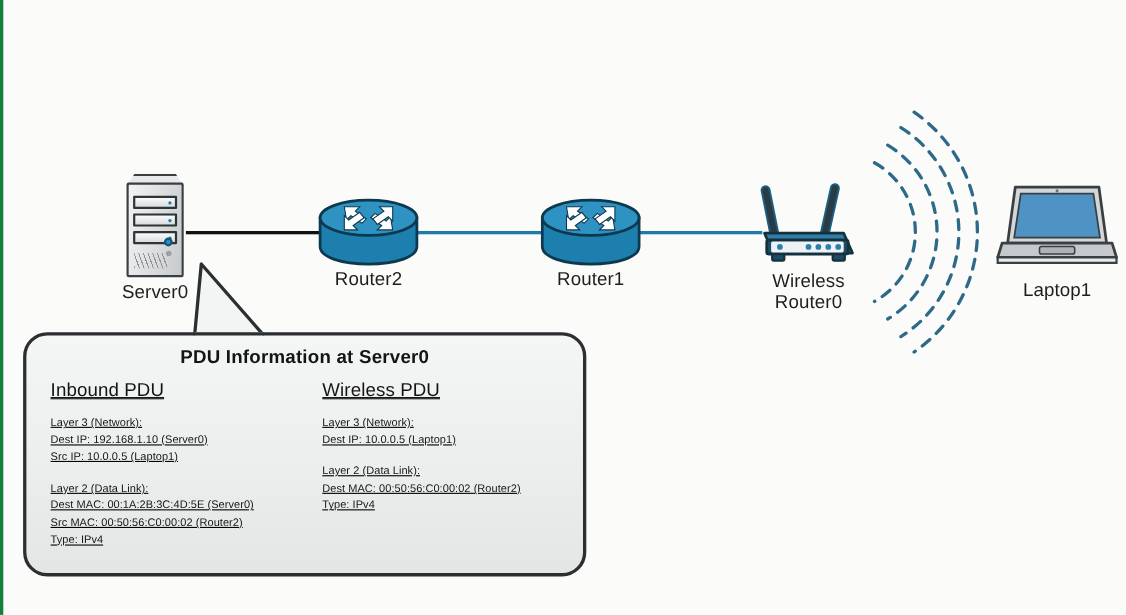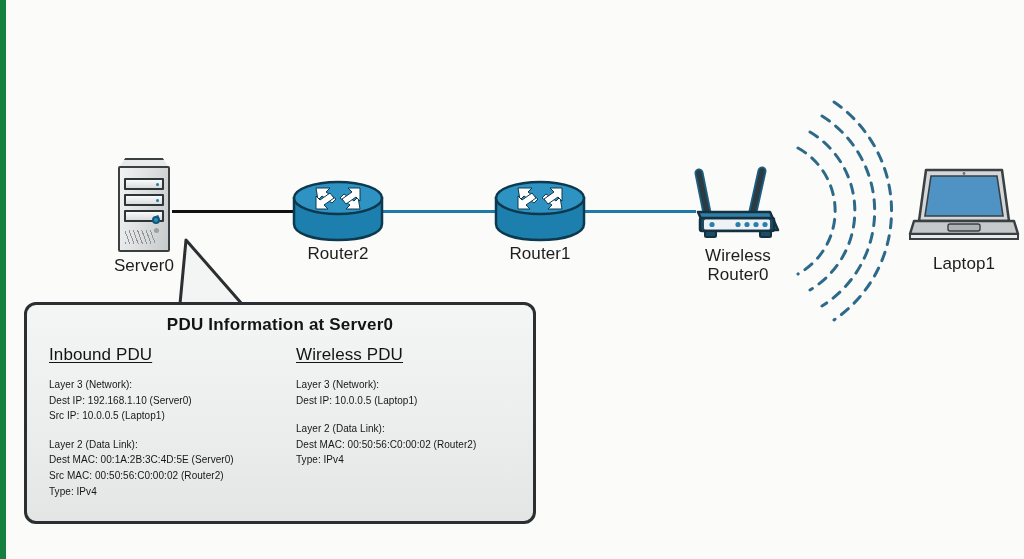--- a/index.html
+++ b/index.html
@@ -5,21 +5,21 @@
   html, body {
     margin: 0;
     padding: 0;
     background: #ffffff;
   }
   #canvas {
     position: relative;
     width: 1024px;
     height: 559px;
     background: #fbfbf9;
-    border-left: 6px solid #15803d;
+    border-left: 3px solid #15803d;
     box-sizing: border-box;
     overflow: hidden;
     font-family: "Liberation Sans", sans-serif;
   }
 
   
   .link {
     position: absolute;
     height: 3px;
   }
@@ -121,21 +121,21 @@
 
   
   .callout {
     position: absolute;
     left: 18px;
     top: 302px;
     width: 512px;
     height: 222px;
     background: linear-gradient(180deg,#f4f5f5 0%,#eceded 55%,#e4e6e6 100%);
     border: 3px solid #2b2f31;
-    border-radius: 12px;
+    border-radius: 22px;
     box-sizing: border-box;
   }
   .callout-tail {
     position: absolute;
     left: 160px;
     top: 238px;
     width: 110px;
     height: 70px;
   }
   .callout-title {
@@ -148,20 +148,21 @@
     color: #141414;
     letter-spacing: .2px;
   }
   .pdu-cols {
     position: absolute;
     left: 22px;
     top: 40px;
     right: 14px;
     display: flex;
     gap: 24px;
+    text-decoration: underline;
   }
   .pdu-col { width: 232px; }
   .pdu-head {
     font-size: 17px;
     color: #141414;
     text-decoration: underline;
     text-underline-offset: 2px;
     margin-bottom: 12px;
     letter-spacing: .1px;
   }

